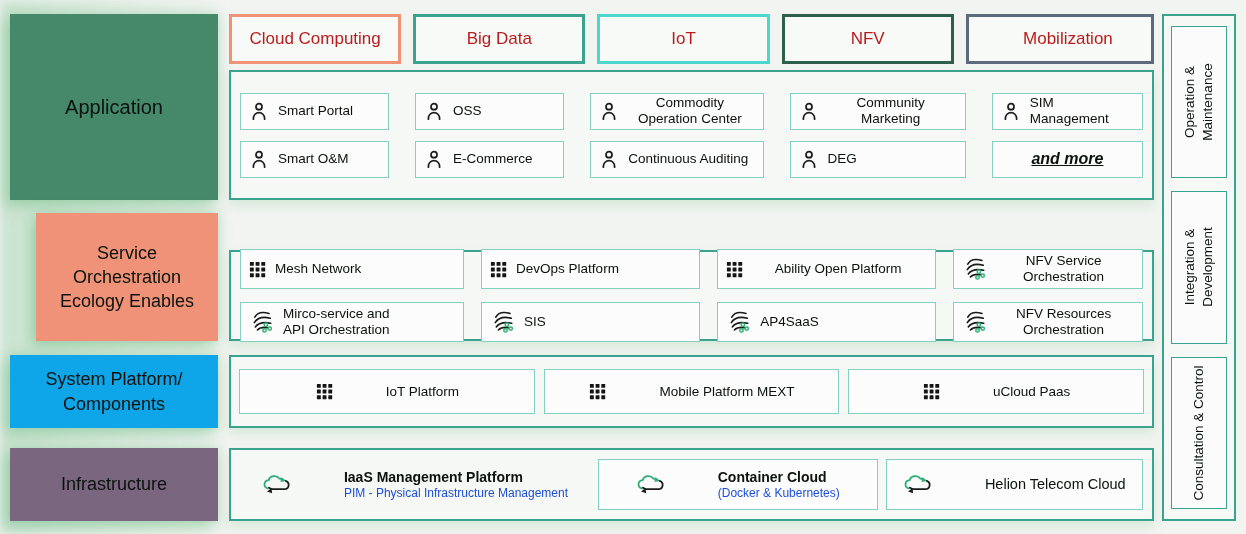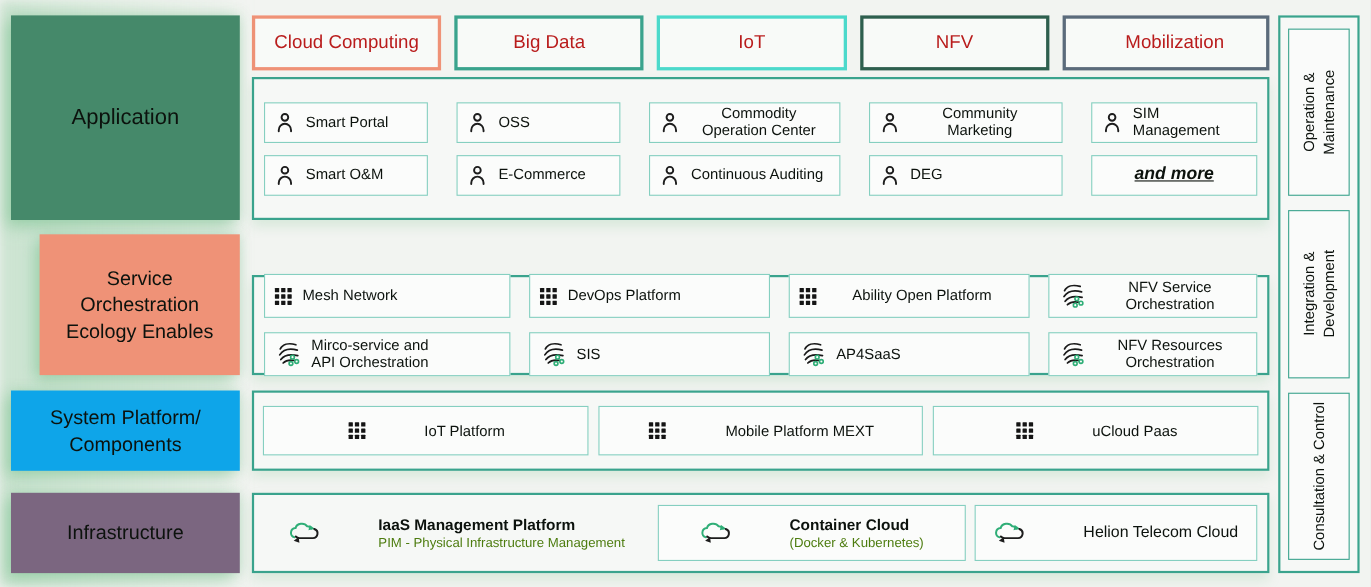--- a/index.html
+++ b/index.html
@@ -36,21 +36,21 @@
   .item .lbl{white-space:pre-line;}
   .item.center-lbl .lbl{flex:1;text-align:center;margin-right:4px;}
   .item.center-all{justify-content:center;gap:44px;}
   .item.center-all .lbl{flex:0 0 auto;}
   .item.and-more{justify-content:center;font-size:16px;}
   .item.and-more .lbl{font-style:italic;text-decoration:underline;font-weight:600;}
   .item.no-border{border-color:transparent;background:transparent;}
   .stack{display:flex;flex-direction:column;justify-content:center;text-align:left;}
   .stack .title{font-size:14px;font-weight:700;}
   .stack .title.plain{font-weight:400;font-size:14.5px;}
-  .stack .subtitle{font-size:12px;color:#4d7c0f;}
+  .stack .subtitle{font-size:12px;color:#1d4ed8;}
   .sidebar{grid-column:5;grid-row:1/10;border:2px solid #3aa38d;background:#f6f8f6;
     box-sizing:border-box;display:flex;flex-direction:column;gap:13px;padding:10px 7px;}
   .side-cell{flex:1;border:1px solid #3aa38d;background:#fafbfa;position:relative;}
   .vlabel{position:absolute;top:50%;left:50%;width:150px;
     transform:translate(-50%,-50%) rotate(-90deg);text-align:center;white-space:pre-line;
     font-size:13.5px;line-height:1.3;color:#0c120d;}
   svg{display:block;}
 </style>
 </head>
 <body>

